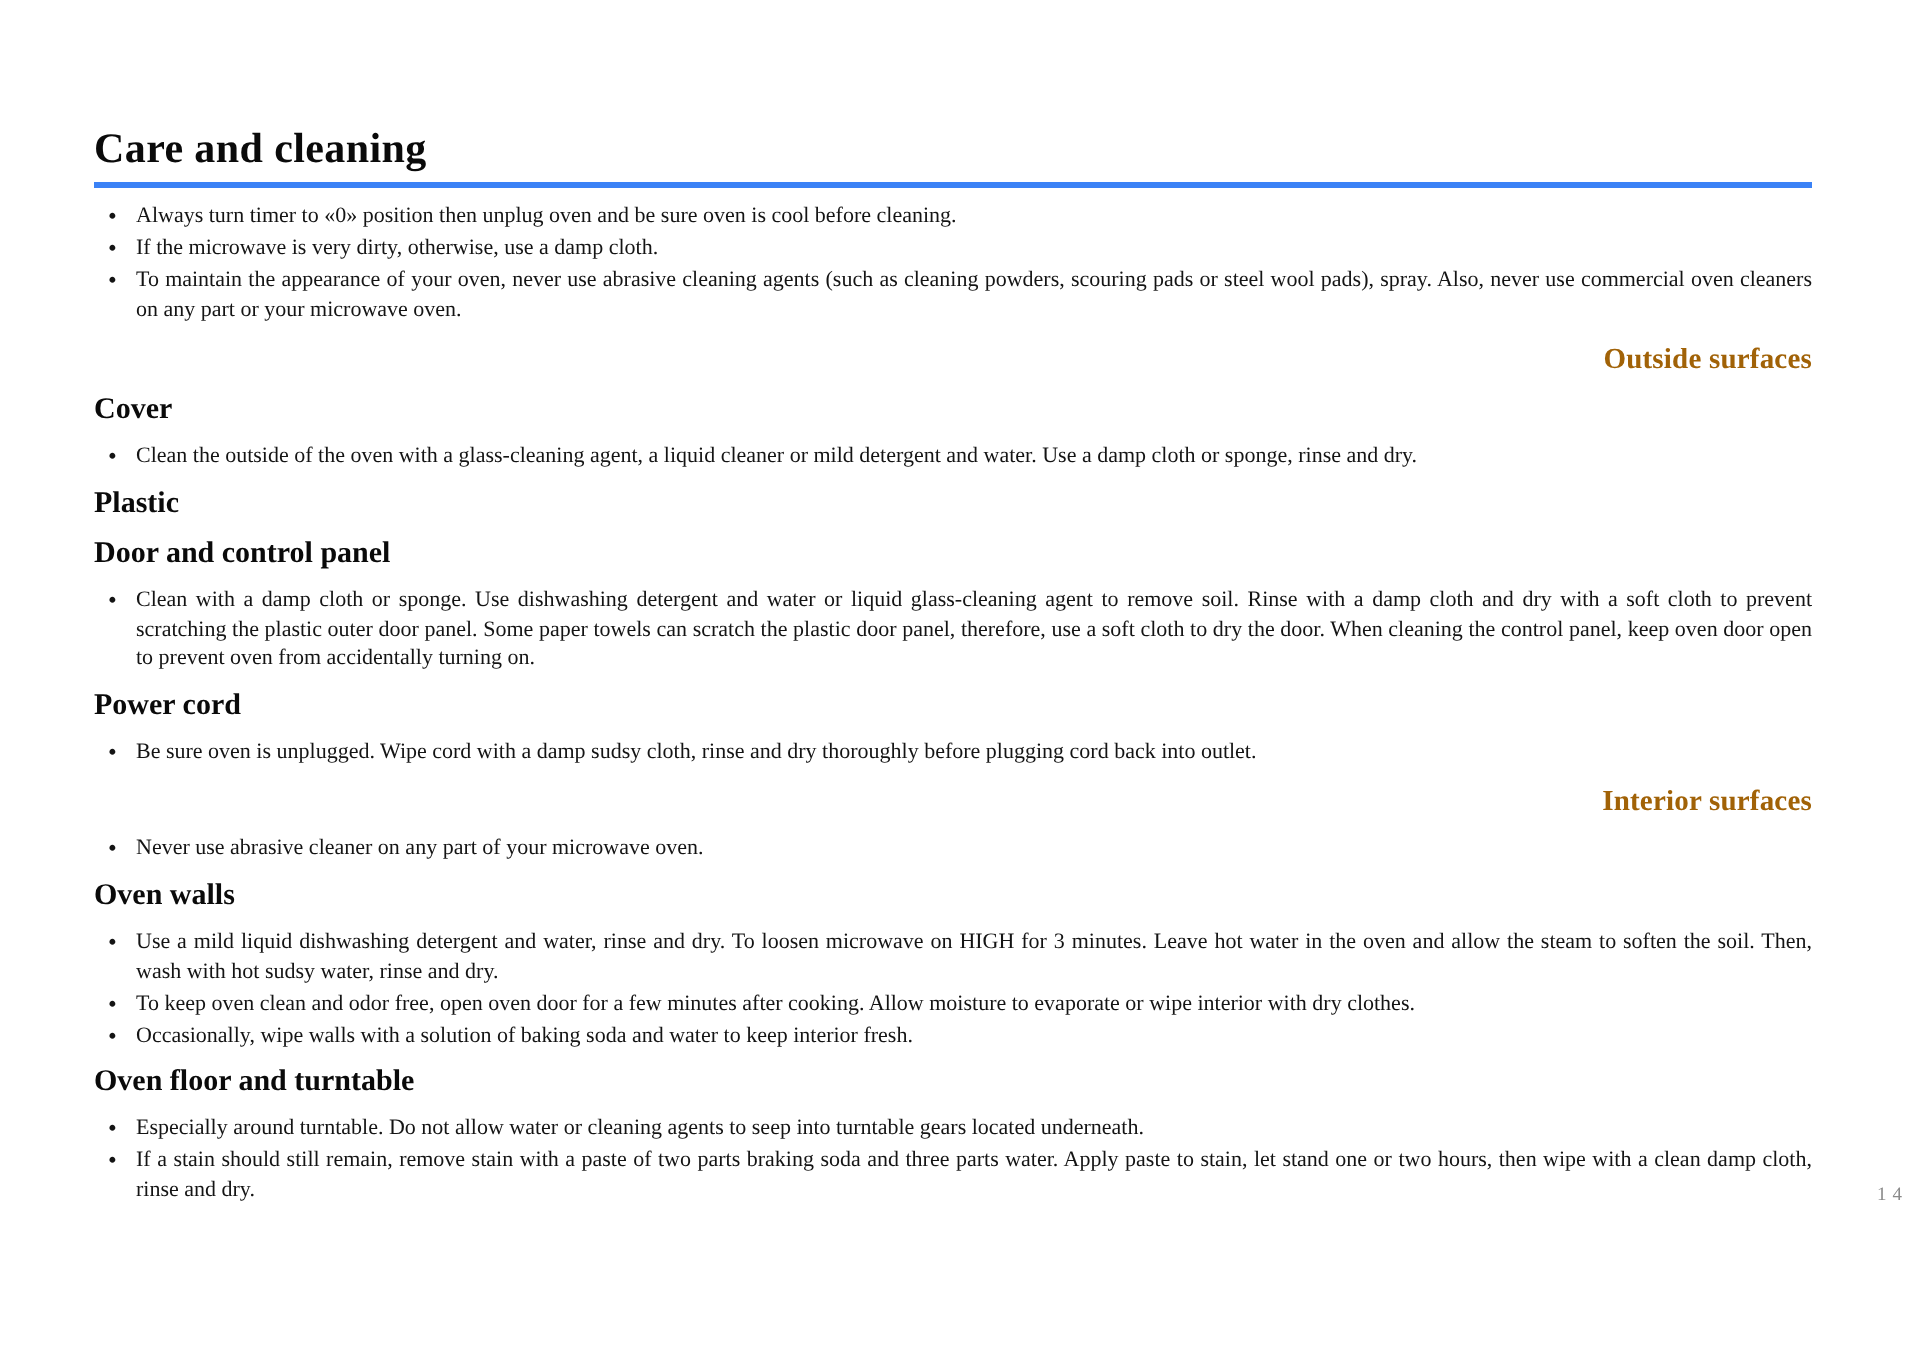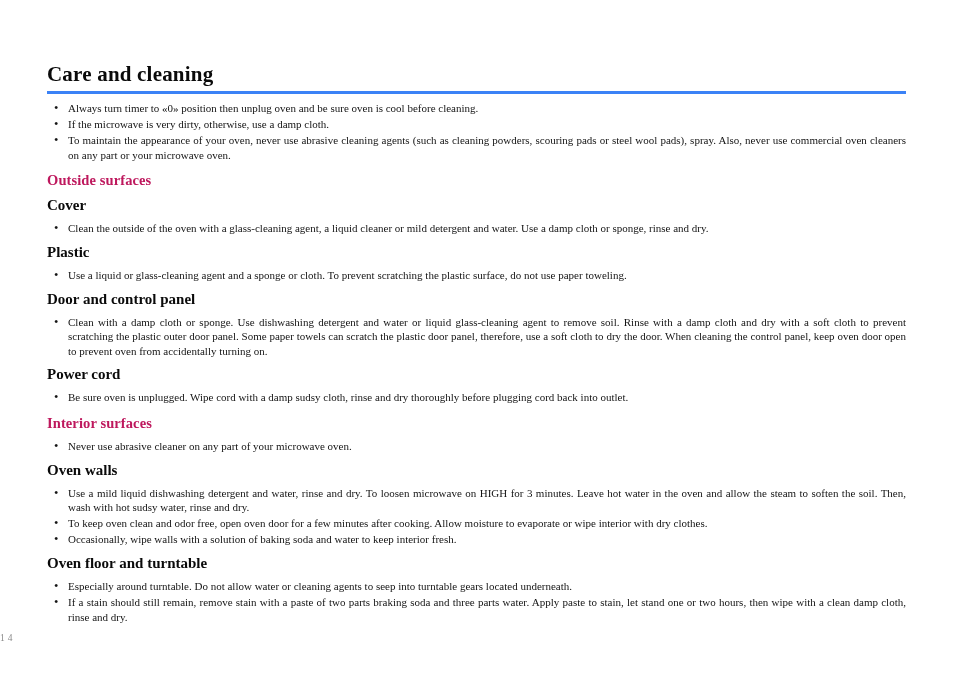--- a/index.html
+++ b/index.html
@@ -42,35 +42,36 @@
     content: "\2022";
     position: absolute;
     left: 7px;
     top: 0;
     font-size: 12.5px;
   }
   h2.section-heading {
     font-size: 14.5px;
     font-weight: bold;
     margin: 10px 0 2px 0;
-    color: #be185d;
+    color: #a16207;
     letter-spacing: 0.1px;
+    text-align: right;
   }
   h3.sub-heading {
     font-size: 15px;
     font-weight: bold;
     margin: 8px 0 2px 0;
     color: #0a0a0a;
   }
   .page-number {
     position: absolute;
     left: 0;
     right: 0;
-    top: 633px;
-    text-align: left;
+    top: 593px;
+    text-align: right;
     font-size: 9.5px;
     letter-spacing: 3px;
     color: #8a8a8a;
   }
 </style>
 </head>
 <body>
 
 <div class="page">
 
@@ -83,23 +84,20 @@
   </ul>
 
   <h2 class="section-heading">Outside surfaces</h2>
 
   <h3 class="sub-heading">Cover</h3>
   <ul class="bullets">
     <li>Clean the outside of the oven with a glass-cleaning agent, a liquid cleaner or mild detergent and water. Use a damp cloth or sponge, rinse and dry.</li>
   </ul>
 
   <h3 class="sub-heading">Plastic</h3>
-  <ul class="bullets">
-    <li>Use a liquid or glass-cleaning agent and a sponge or cloth. To prevent scratching the plastic surface, do not use paper toweling.</li>
-  </ul>
 
   <h3 class="sub-heading">Door and control panel</h3>
   <ul class="bullets">
     <li>Clean with a damp cloth or sponge. Use dishwashing detergent and water or liquid glass-cleaning agent to remove soil. Rinse with a damp cloth and dry with a soft cloth to prevent scratching the plastic outer door panel. Some paper towels can scratch the plastic door panel, therefore, use a soft cloth to dry the door. When cleaning the control panel, keep oven door open to prevent oven from accidentally turning on.</li>
   </ul>
 
   <h3 class="sub-heading">Power cord</h3>
   <ul class="bullets">
     <li>Be sure oven is unplugged. Wipe cord with a damp sudsy cloth, rinse and dry thoroughly before plugging cord back into outlet.</li>
   </ul>

